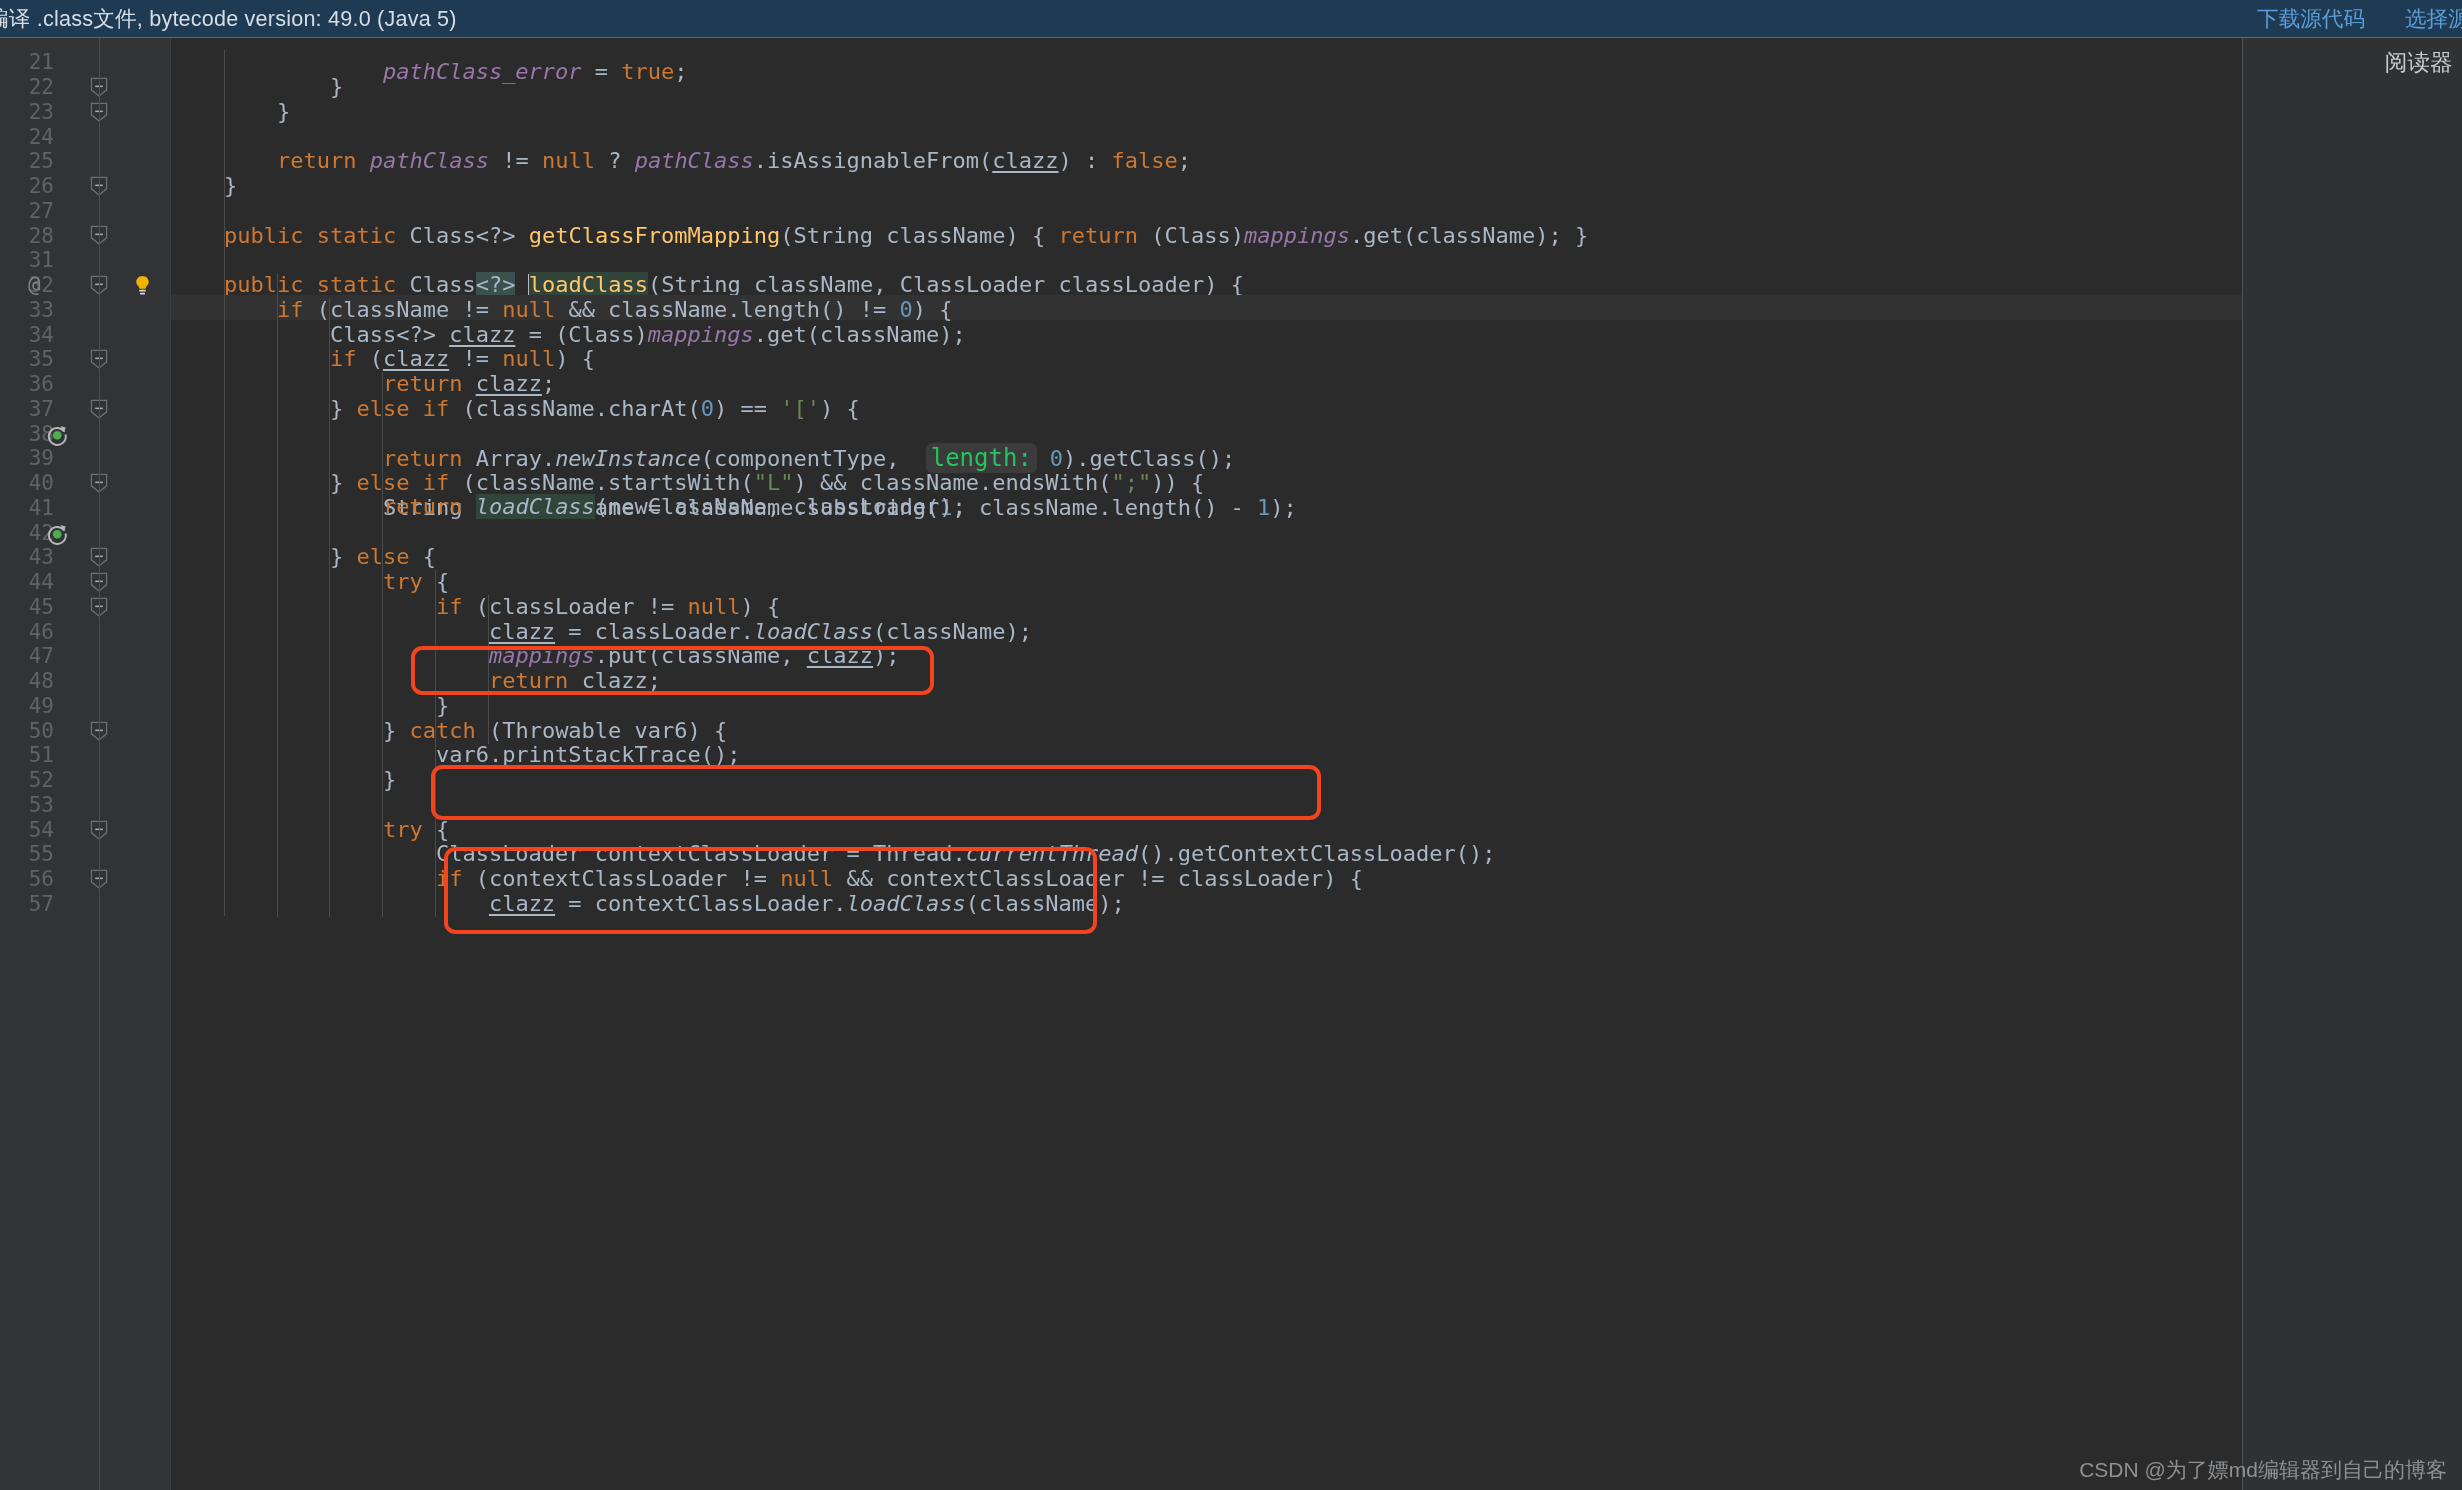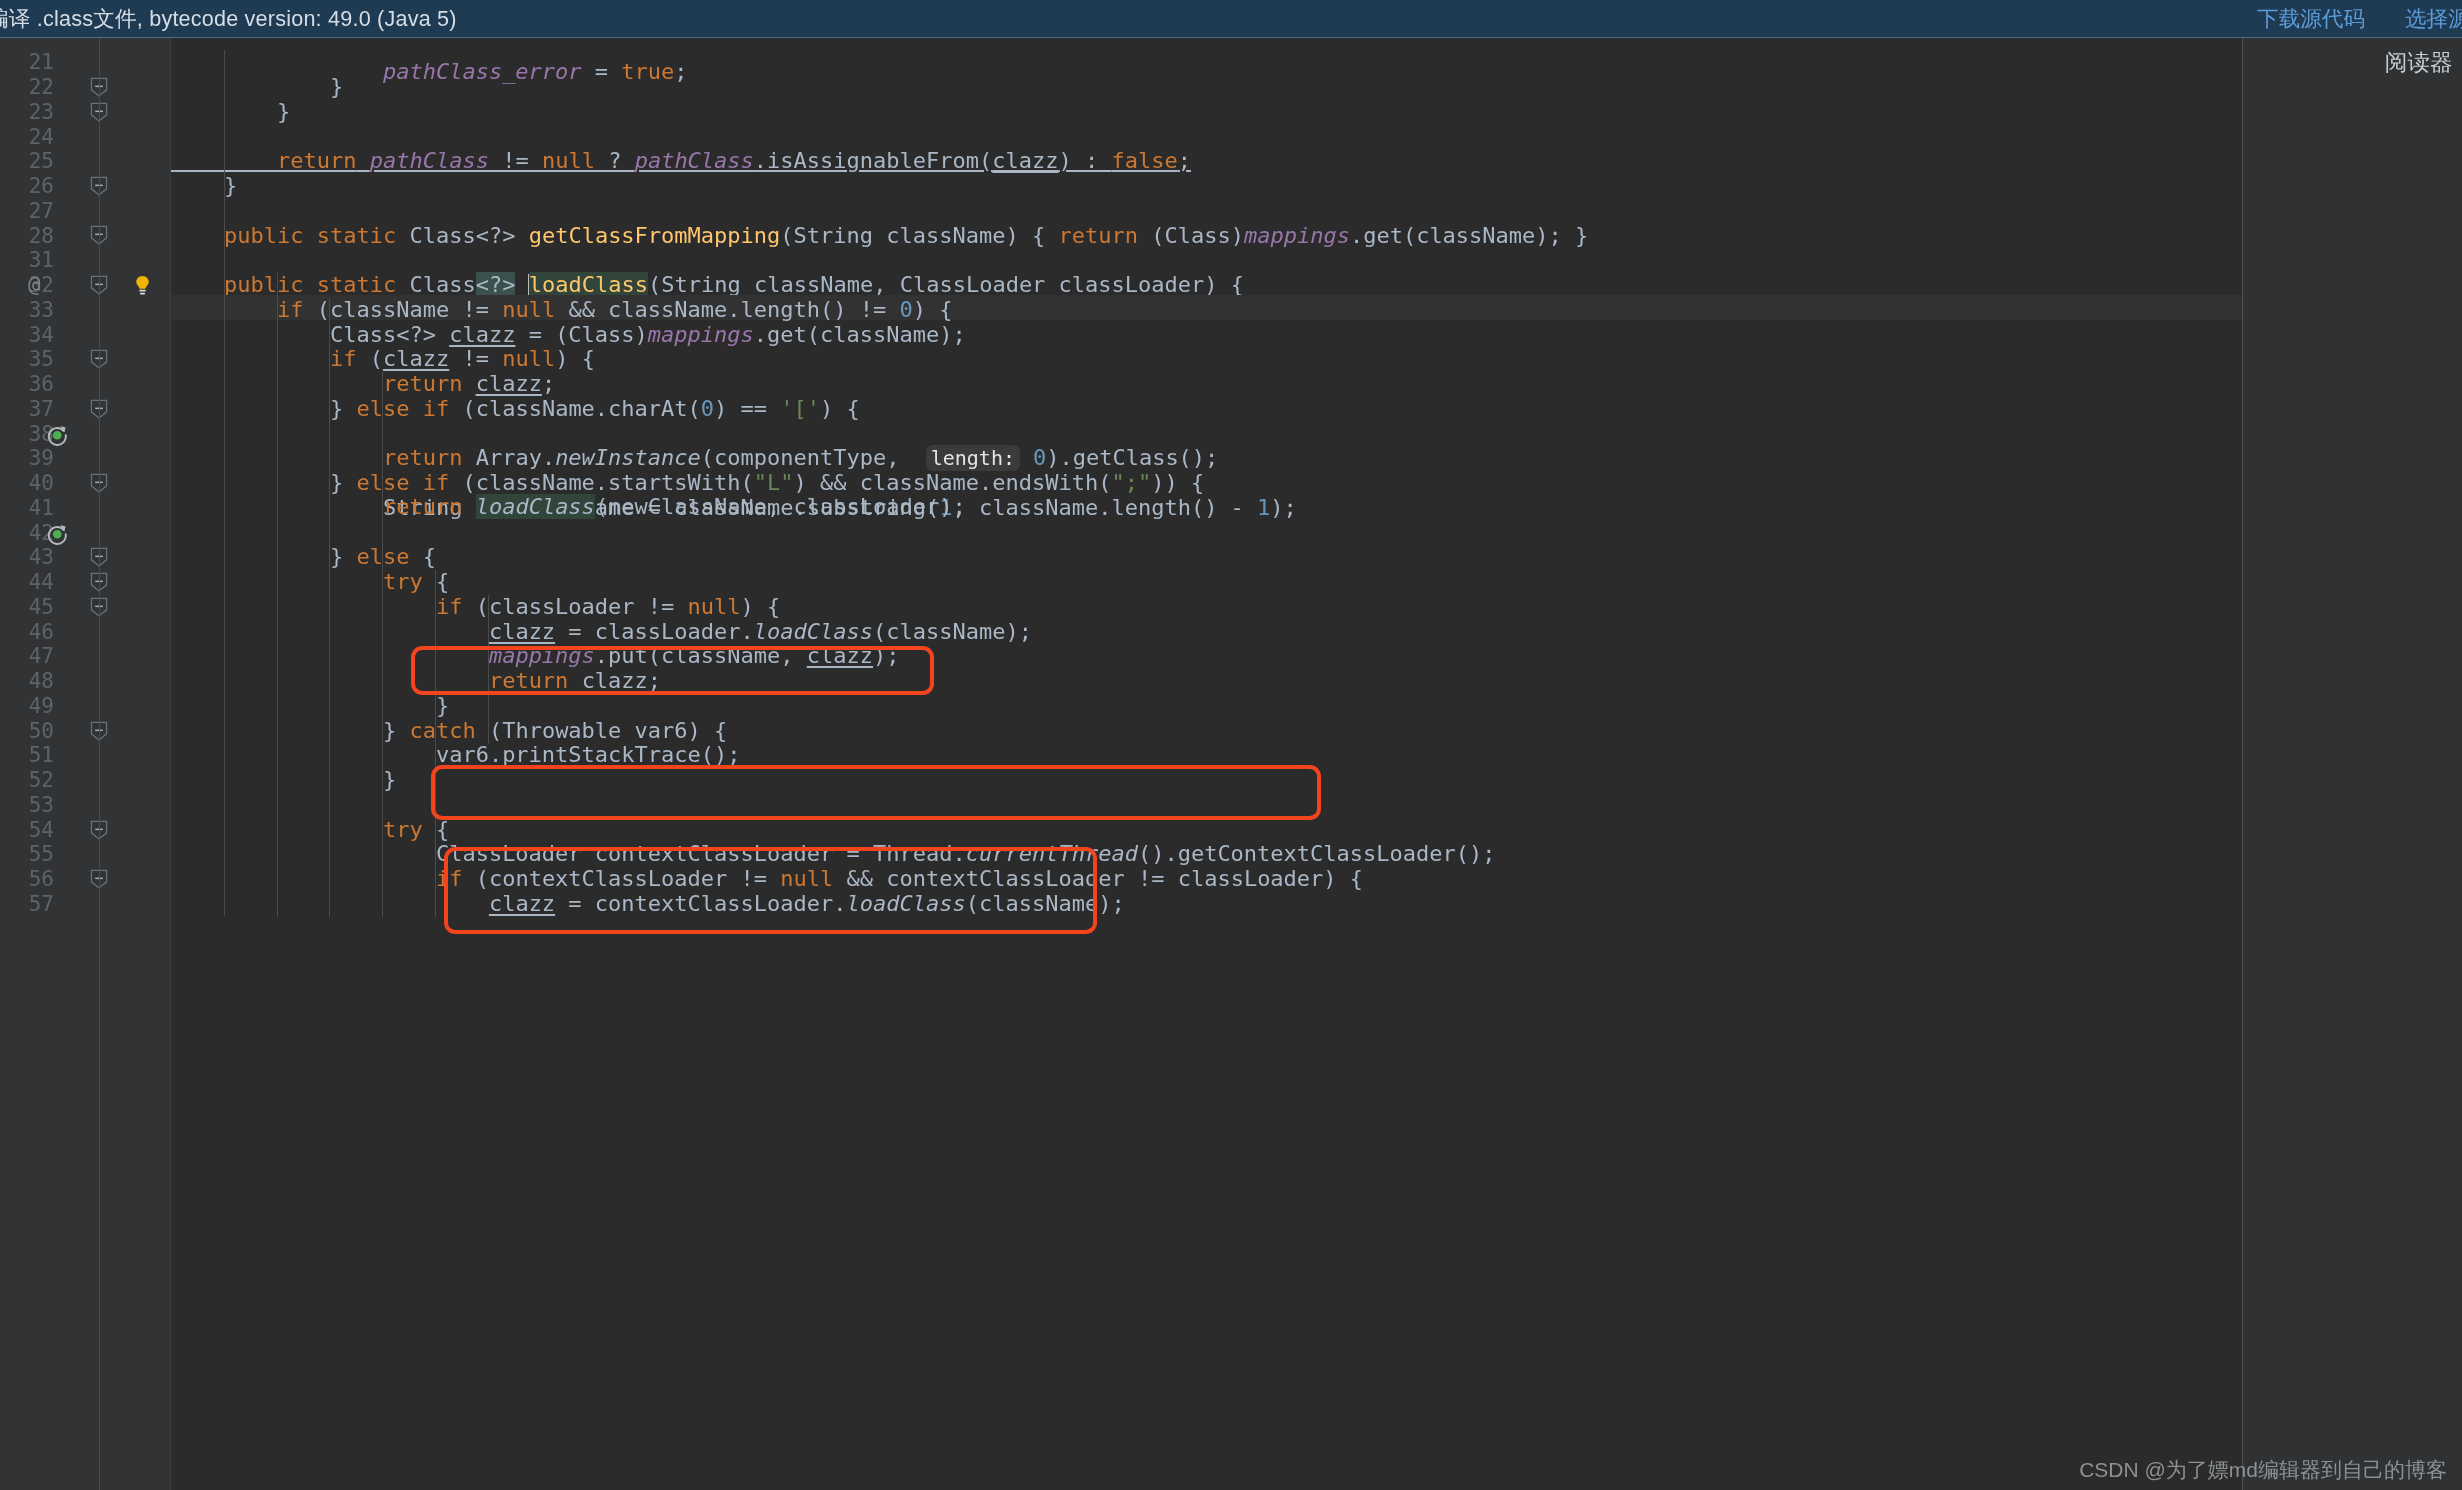--- a/index.html
+++ b/index.html
@@ -110,22 +110,22 @@
   .num{color:#6897bb;}
   .str{color:#6a8759;}
   .lv{color:#a9b7c6;text-decoration:underline;text-underline-offset:2.8px;}
   .mt{background:#3b514d;}
   .hlid{background:#32453a;}
   .caret-bar{
     display:inline-block;width:1.9px;height:21.6px;background:#bbbbbb;
     vertical-align:-3.8px;margin:0 -0.9px;
   }
   .hint{
-    color:#e5e5e5;background:#3b3b3b;border-radius:6.6px;
-    padding:0.9px 4.7px;font-size:20px;font-style:normal;
+    color:#22c55e;background:#3b3b3b;border-radius:6.6px;
+    padding:0.9px 4.7px;font-size:24px;font-style:normal;
   }
 
   
   .redbox{
     position:absolute;border:4.7px solid #f4441e;border-radius:11.3px;
     box-sizing:border-box;pointer-events:none;
   }
 
   
   #watermark{
@@ -285,21 +285,21 @@
       <div class="ln" style="top: 854px;">57</div>
     </div>
   <div id="fold-rail"></div>
   <div id="gutter-edge"></div>
 
   <div id="code">
       <div class="line" style="top: 22px;">                <span class="fld">pathClass_error</span> = <span class="kw">true</span>;</div>
       <div class="line" style="top: 37px;">            }</div>
       <div class="line" style="top: 62px;">        }</div>
       <div class="line" style="top: 87px;"></div>
-      <div class="line" style="top: 111px; text-decoration: underline;">        <span class="kw">return</span> <span class="fld">pathClass</span> != <span class="kw">null</span> ? <span class="fld">pathClass</span>.isAssignableFrom(<span class="lv">clazz</span>) : <span class="kw">false</span>;</div>
+      <div class="line" style="top: 111px;">        <span class="kw">return</span> <span class="fld">pathClass</span> != <span class="kw">null</span> ? <span class="fld">pathClass</span>.isAssignableFrom(<span class="lv">clazz</span>) : <span class="kw">false</span>;</div>
       <div class="line" style="top: 136px;">    }</div>
       <div class="line" style="top: 161px;"></div>
       <div class="line" style="top: 186px;">    <span class="kw">public</span> <span class="kw">static</span> Class&lt;?&gt; <span style="color:#ffc66d">getClassFromMapping</span>(String className) { <span class="kw">return</span> (Class)<span class="fld">mappings</span>.get(className); }</div>
       <div class="line" style="top: 210px;"></div>
       <div class="line" style="top: 235px;">    <span class="kw">public</span> <span class="kw">static</span> Class<span class="mt">&lt;?&gt;</span> <span class="caret-bar"></span><span class="hlid"><span class="smeth" style="font-style:normal;color:#ffc66d">loadClass</span></span>(String className, ClassLoader classLoader) {</div>
       <div class="lrow-hl" style="top: 257px;"></div>
       <div class="line" style="top: 260px;">        <span class="kw">if</span> (className != <span class="kw">null</span> &amp;&amp; className.length() != <span class="num">0</span>) {</div>
       <div class="line" style="top: 285px;">            Class&lt;?&gt; <span class="lv">clazz</span> = (Class)<span class="fld">mappings</span>.get(className);</div>
       <div class="line" style="top: 309px;">            <span class="kw">if</span> (<span class="lv">clazz</span> != <span class="kw">null</span>) {</div>
       <div class="line" style="top: 334px;">                <span class="kw">return</span> <span class="lv">clazz</span>;</div>

